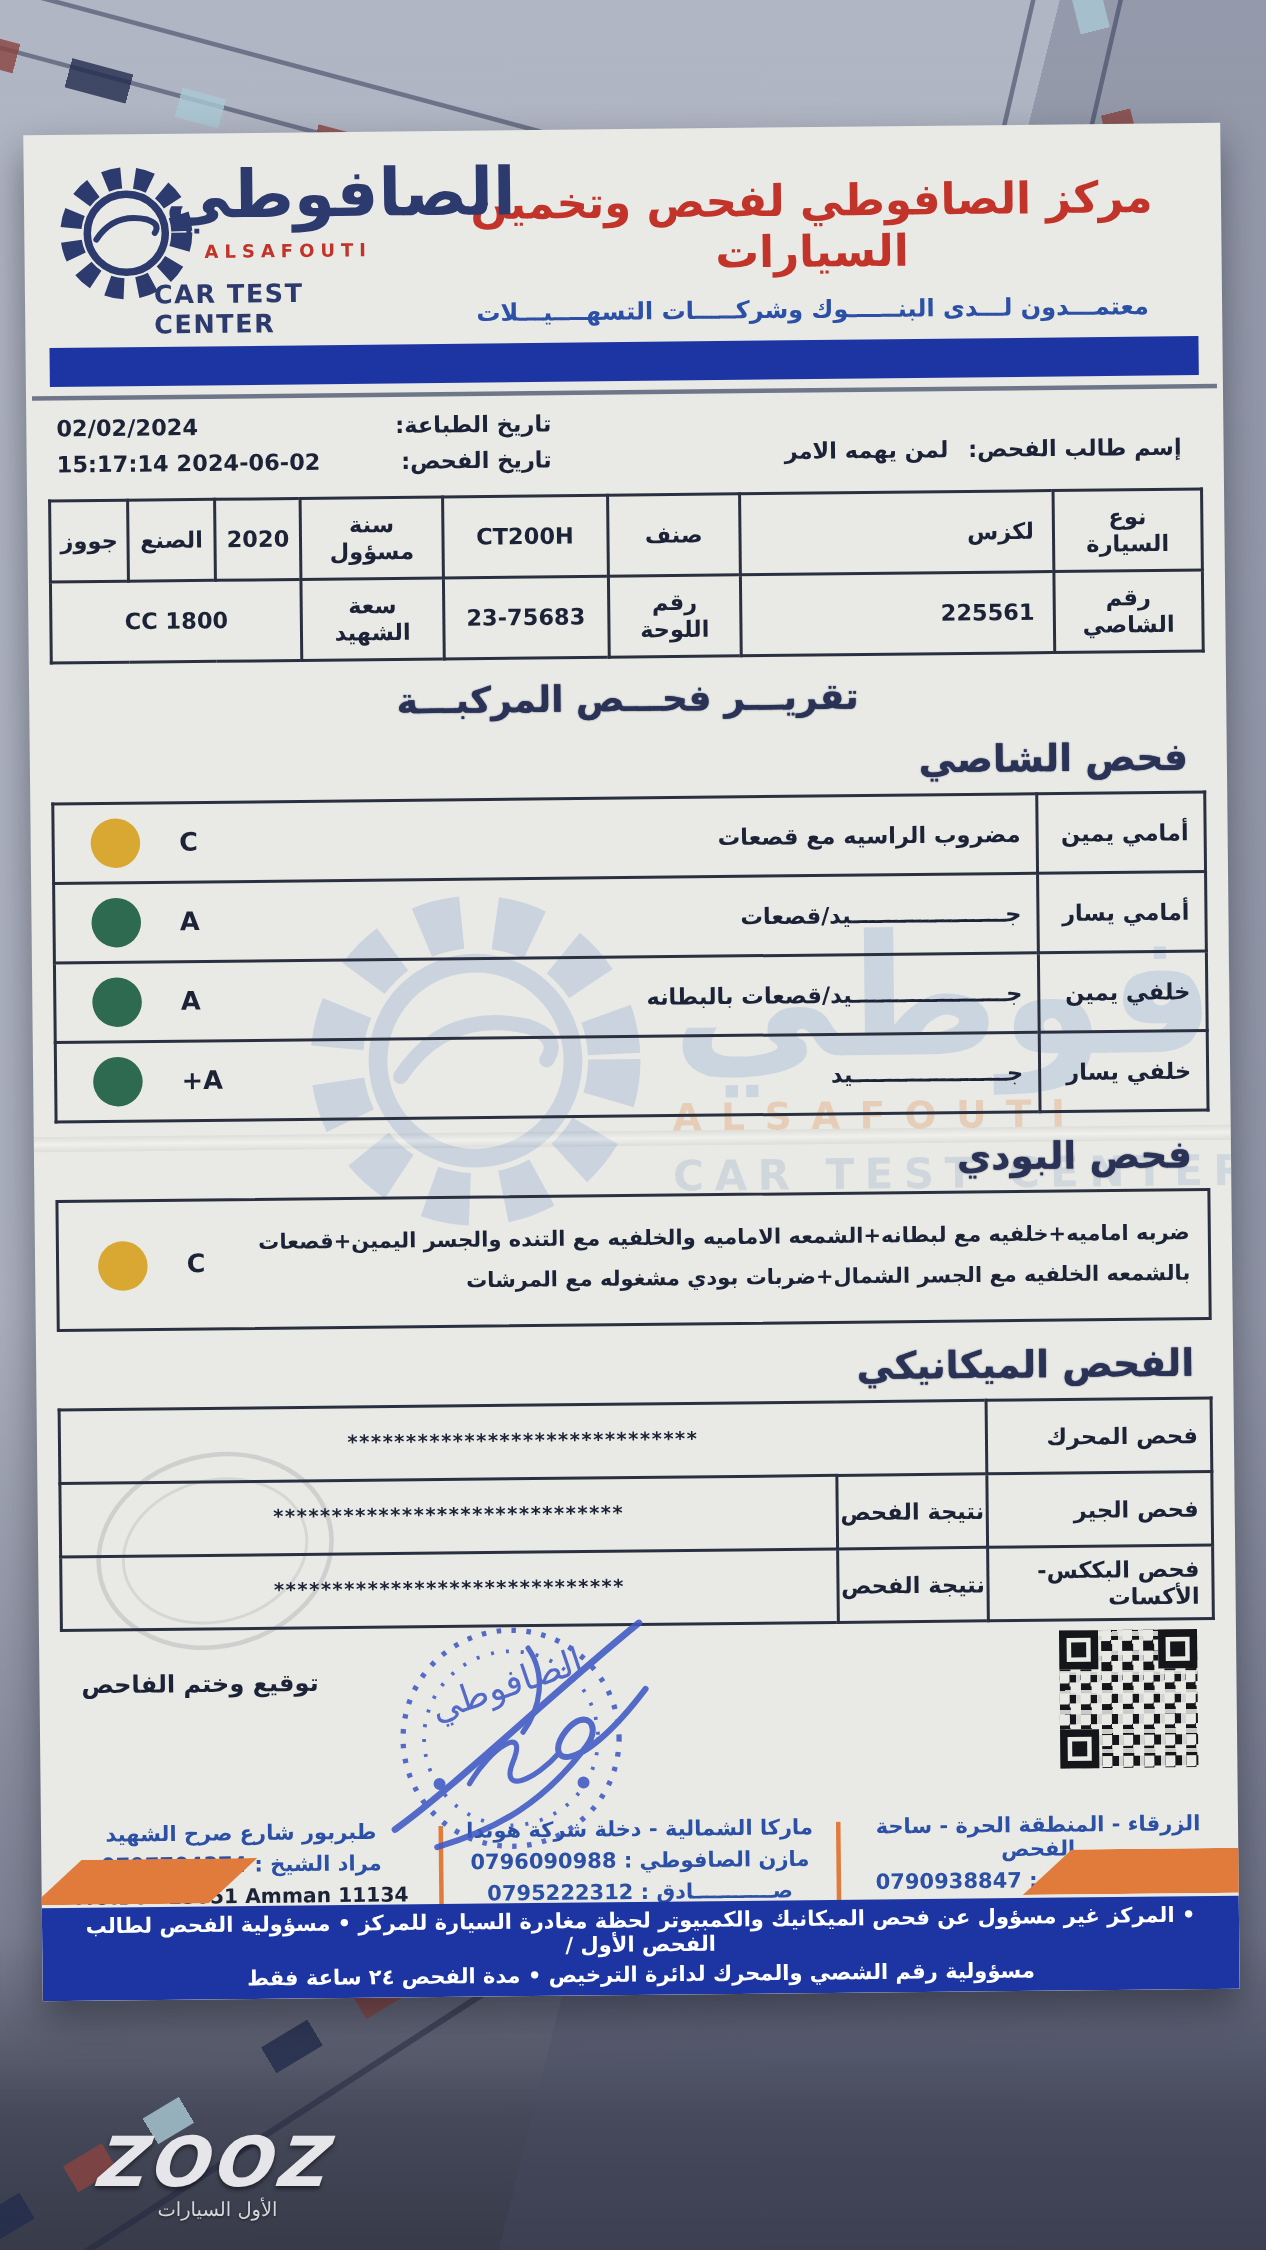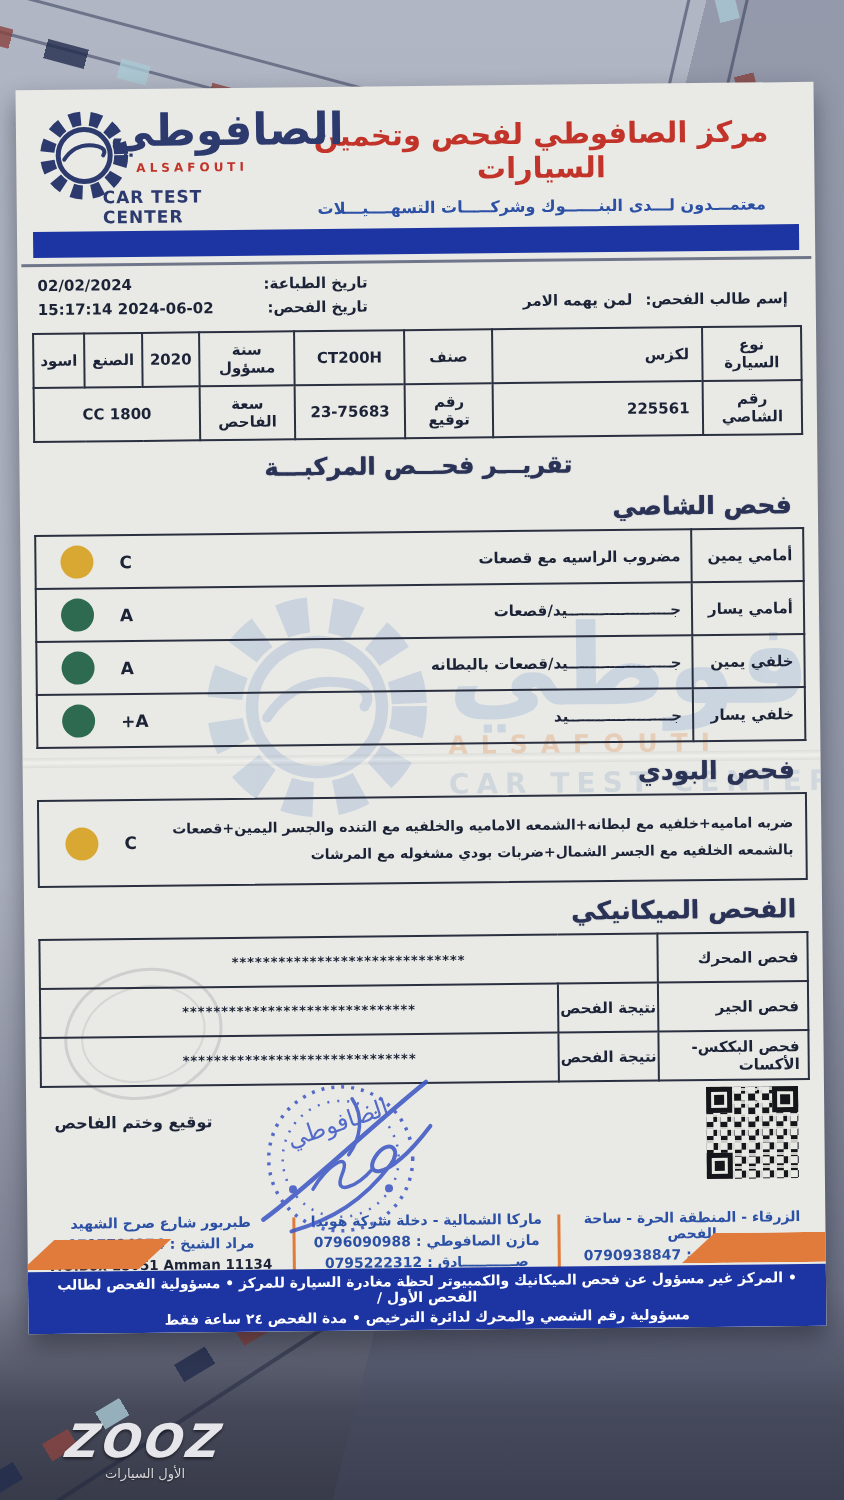--- a/index.html
+++ b/index.html
@@ -215,28 +215,28 @@
         </colgroup>
       <tbody>
           <tr>
         <td>نوع السيارة</td>
         <td class="wide">لكزس</td>
         <td>صنف</td>
         <td>CT200H</td>
         <td>سنة مسؤول</td>
         <td>2020</td>
         <td>الصنع</td>
-        <td>اسود</td>
+        <td>جووز</td>
       </tr>
       <tr>
         <td>رقم الشاصي</td>
         <td class="wide">225561</td>
-        <td>رقم توقيع</td>
+        <td>رقم اللوحة</td>
         <td>23-75683</td>
-        <td>سعة الفاحص</td>
+        <td>سعة الشهيد</td>
         <td colspan="3">CC 1800</td>
       </tr>
     </tbody>
       </table>
 
     <div class="rtitle">تقريـــر فحـــص المركبـــة</div>
 
     <div class="sechdr">فحص الشاصي</div>
     <table class="ctable">
       <tbody>

